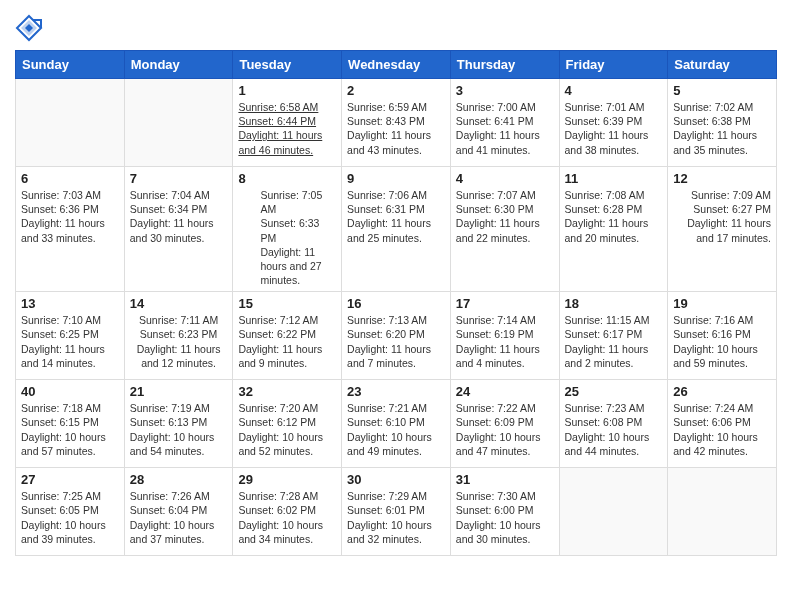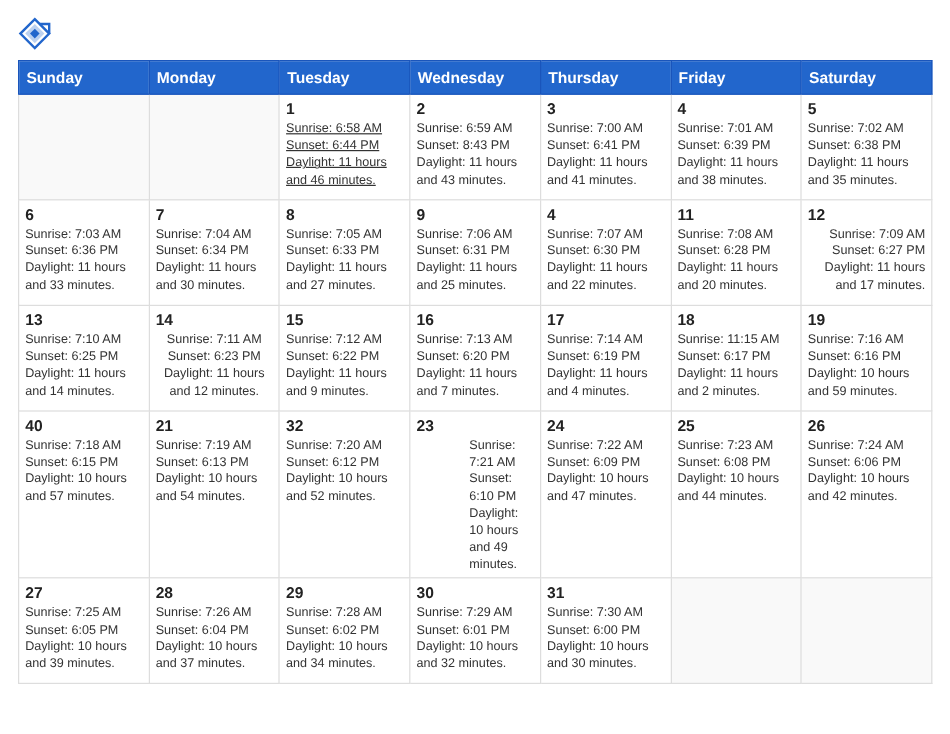--- a/index.html
+++ b/index.html
@@ -171,21 +171,21 @@
 Daylight: 11 hours and 33 minutes.</div>
           </td>
           <td>
             <span class="day-number">7</span>
             <div class="day-info" style="white-space: pre-line;">Sunrise: 7:04 AM
 Sunset: 6:34 PM
 Daylight: 11 hours and 30 minutes.</div>
           </td>
           <td>
             <span class="day-number">8</span>
-            <div class="day-info" style="white-space: pre-line;">Sunrise: 7:05 AM
+            <div class="day-info" style="white-space: pre-line; margin-left: 22px;">Sunrise: 7:05 AM
 Sunset: 6:33 PM
 Daylight: 11 hours and 27 minutes.</div>
           </td>
           <td>
             <span class="day-number">9</span>
             <div class="day-info" style="white-space: pre-line;">Sunrise: 7:06 AM
 Sunset: 6:31 PM
 Daylight: 11 hours and 25 minutes.</div>
           </td>
           <td>
@@ -265,21 +265,21 @@
 Daylight: 10 hours and 54 minutes.</div>
           </td>
           <td>
             <span class="day-number">32</span>
             <div class="day-info" style="white-space: pre-line;">Sunrise: 7:20 AM
 Sunset: 6:12 PM
 Daylight: 10 hours and 52 minutes.</div>
           </td>
           <td>
             <span class="day-number">23</span>
-            <div class="day-info" style="white-space: pre-line; margin-left: 44px;">Sunrise: 7:21 AM
+            <div class="day-info" style="white-space: pre-line;">Sunrise: 7:21 AM
 Sunset: 6:10 PM
 Daylight: 10 hours and 49 minutes.</div>
           </td>
           <td>
             <span class="day-number">24</span>
             <div class="day-info" style="white-space: pre-line;">Sunrise: 7:22 AM
 Sunset: 6:09 PM
 Daylight: 10 hours and 47 minutes.</div>
           </td>
           <td>

